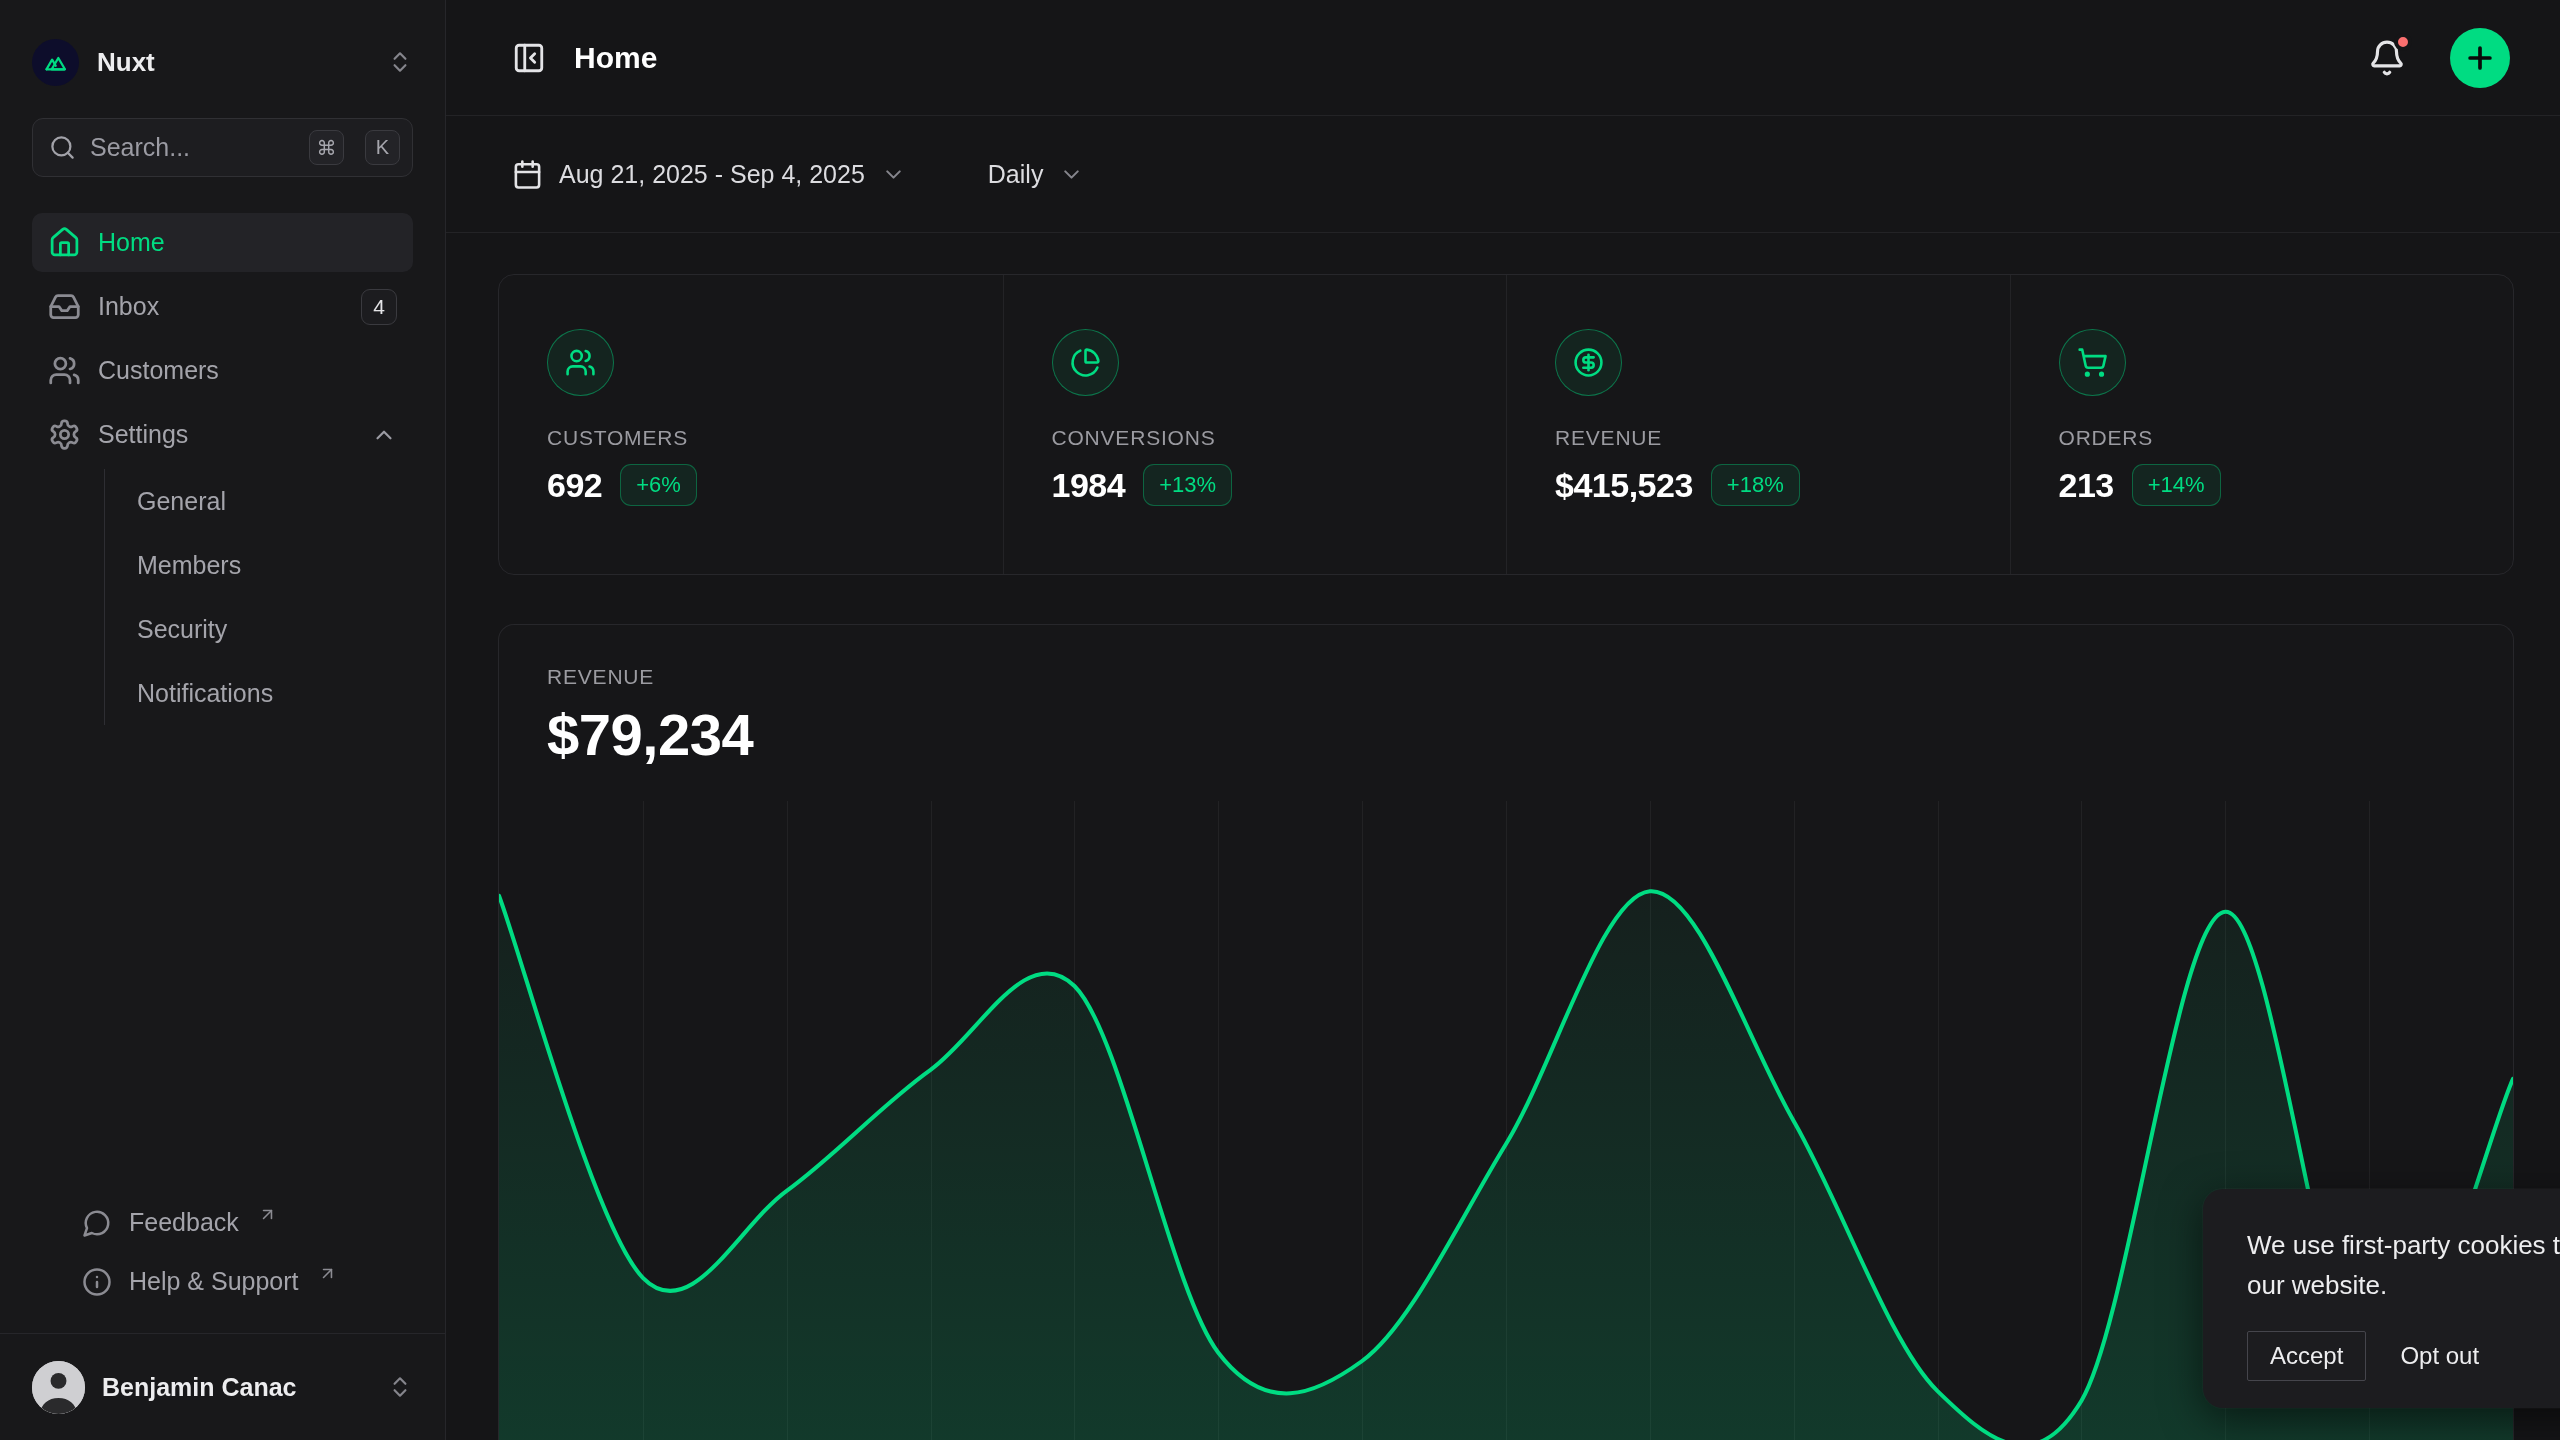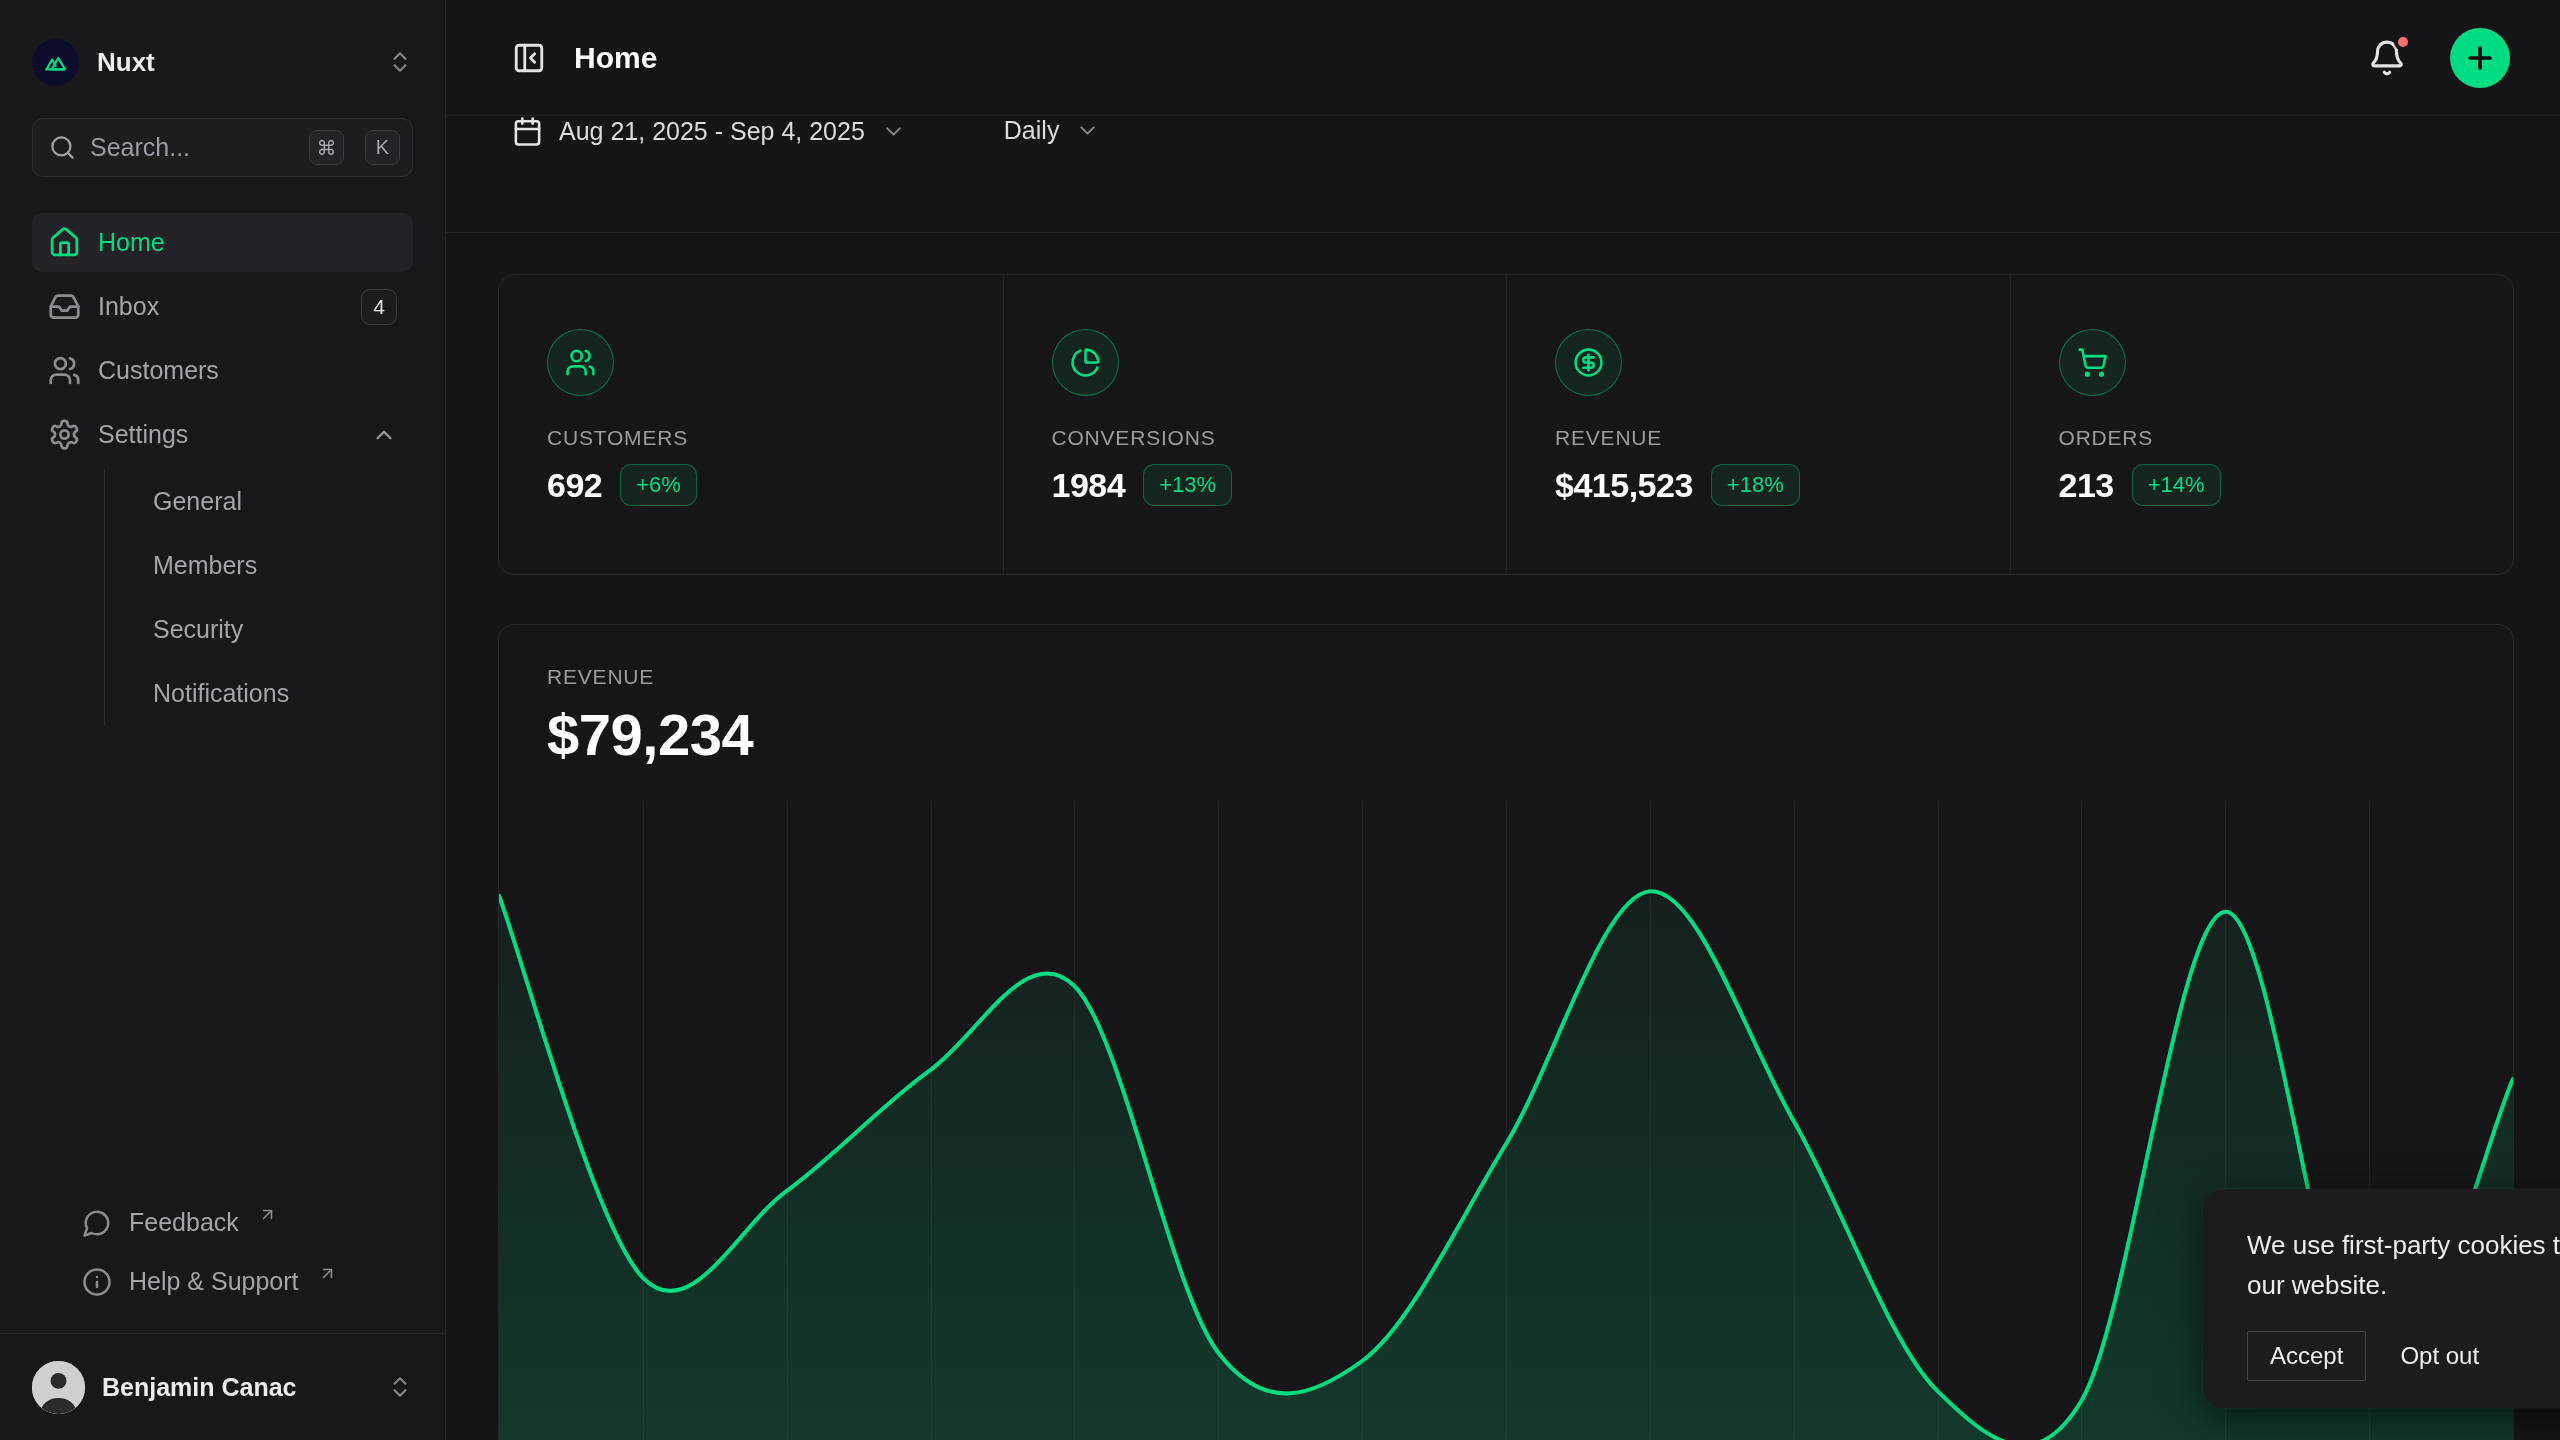--- a/index.html
+++ b/index.html
@@ -35,21 +35,21 @@
   .nav { margin-top:36px; padding:0 32px; flex:1; overflow:hidden; }
   .nav-item { height:59px; margin-bottom:5px; border-radius:10px; display:flex; align-items:center; gap:17px;
               padding:0 16px; color:#a4a4ab; font-size:25px; font-weight:500; cursor:pointer; }
   .nav-item .nic { color:#8b8b92; flex-shrink:0; }
   .nav-item.active { background:#232327; color:#00dc82; }
   .nav-item.active .nic { color:#00dc82; }
   .nav-label { flex:1; }
   .count-badge { min-width:36px; height:36px; border:1px solid #3a3a3f; border-radius:9px; background:#1c1c1f;
                  display:flex; align-items:center; justify-content:center; font-size:21px; color:#e4e4e7; }
   .nav-caret { color:#9b9ba3; }
-  .submenu { margin-left:72px; border-left:1px solid #2e2e33; padding-left:48px; }
+  .submenu { margin-left:72px; border-left:1px solid #2e2e33; padding-left:32px; }
   .sub-item { height:64px; display:flex; align-items:center; font-size:25px; font-weight:500; color:#a4a4ab; cursor:pointer; }
 
   .side-foot { padding:0 32px 22px 32px;margin-left:46px; }
   .foot-link { height:59px; display:flex; align-items:center; gap:17px; color:#a4a4ab; font-size:25px; font-weight:500; cursor:pointer; padding:0 4px; }
   .foot-link .nic { color:#8b8b92; }
   .ext { color:#8b8b92; margin-left:2px; margin-bottom:16px; }
 
   .user-sec { border-top:1px solid #26262a; padding:18px 32px; }
   .user-row { display:flex; align-items:center; gap:17px; height:70px; border-radius:10px; cursor:pointer; }
   .avatar { width:53px; height:53px; border-radius:50%; overflow:hidden; flex-shrink:0; background:#cfcfd2; }
@@ -58,21 +58,21 @@
   
   .main { flex:1; display:flex; flex-direction:column; min-width:0; position:relative; }
   .topbar { height:116px; border-bottom:1px solid #232326; display:flex; align-items:center; padding:0 50px 0 66px; flex-shrink:0; }
   .collapse-btn { color:#e4e4e7; cursor:pointer; display:flex; }
   .page-title { font-size:30px; font-weight:700; color:#fff; margin-left:28px; flex:1; }
   .bell-wrap { position:relative; color:#e4e4e7; cursor:pointer; display:flex; margin-right:44px; }
   .bell-dot { position:absolute; top:-6px; right:-6px; width:18px; height:18px; background:#fb6f6f; border:4px solid #151517; border-radius:50%; }
   .add-btn { width:60px; height:60px; border-radius:50%; background:#00dc82; color:#0a0a0a; border:none;
              display:flex; align-items:center; justify-content:center; cursor:pointer; }
 
-  .toolbar { height:117px; border-bottom:1px solid #232326; display:flex; align-items:flex-start; padding:0 66px; gap:32px; flex-shrink:0; }
+  .toolbar { height:117px; border-bottom:1px solid #232326; display:flex; align-items:center; padding:0 66px; gap:16px; flex-shrink:0; }
   .tool-btn { display:flex; align-items:center; gap:16px; color:#dcdce0; font-size:25px; font-weight:500; cursor:pointer; background:none; border:none; font-family:inherit; }
   .tool-btn .cal { color:#e4e4e7; }
   .tool-btn .chev { color:#85858c; }
   .interval-btn { margin-left:66px; }
 
   .content { padding:41px 46px 0 52px; flex:1; min-height:0; }
 
   .stats-card { border:1px solid #27272b; background:#161618; border-radius:16px; display:grid; grid-template-columns:repeat(4,1fr); height:301px; }
   .stat-cell { padding:54px 40px 0 48px; cursor:pointer; }
   .stat-cell + .stat-cell { border-left:1px solid #232326; }

